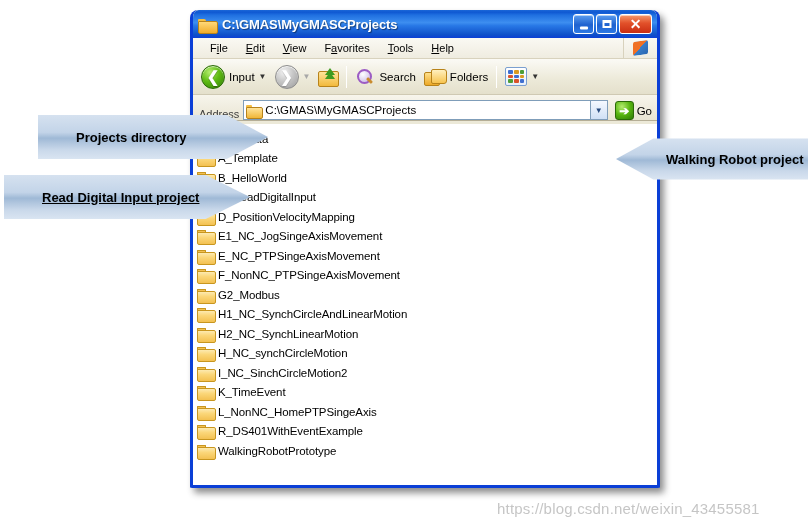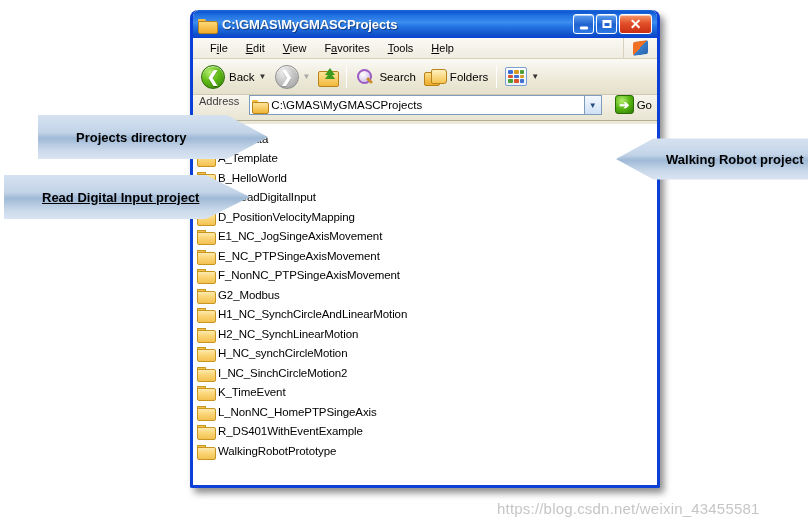--- a/index.html
+++ b/index.html
@@ -230,23 +230,23 @@
     gap:1px; padding:2px;
   }
   .icon-views i { display:block; border-radius:1px; }
 
   
   .addressrow {
     height: 26px;
     background: linear-gradient(to bottom,#f7f5ec,#e9e5d3);
     border-bottom: 1px solid #b5ae96;
     display: flex;
-    align-items: flex-start;
+    align-items: flex-end;
     padding: 0 2px 0 6px;
-    gap: 10px;
+    gap: 4px;
   }
   .addr-label { font-size:11px; color:#3d3d3d; }
   .addr-box {
     flex: 1 1 auto;
     height: 20px;
     background: #ffffff;
     border: 1px solid #7f9db9;
     display: flex;
     align-items: center;
     padding: 0 0 0 2px;
@@ -407,21 +407,21 @@
         <u>H</u>elp
       </div>
       <div class="winlogo"></div>
     </div>
 
     <div class="toolbar">
       <div class="tb-item">
         <div class="circ green">
           <span class="arrow-glyph">❮</span>
         </div>
-        <span>Back</span>
+        <span>Input</span>
         <span class="caret">▼</span>
       </div>
       <div class="tb-item">
         <div class="circ grey">
           <span class="arrow-glyph">❯</span>
         </div>
         <span class="caret dim">▼</span>
       </div>
       <div class="tb-item">
         <div class="icon-upfolder"></div>

